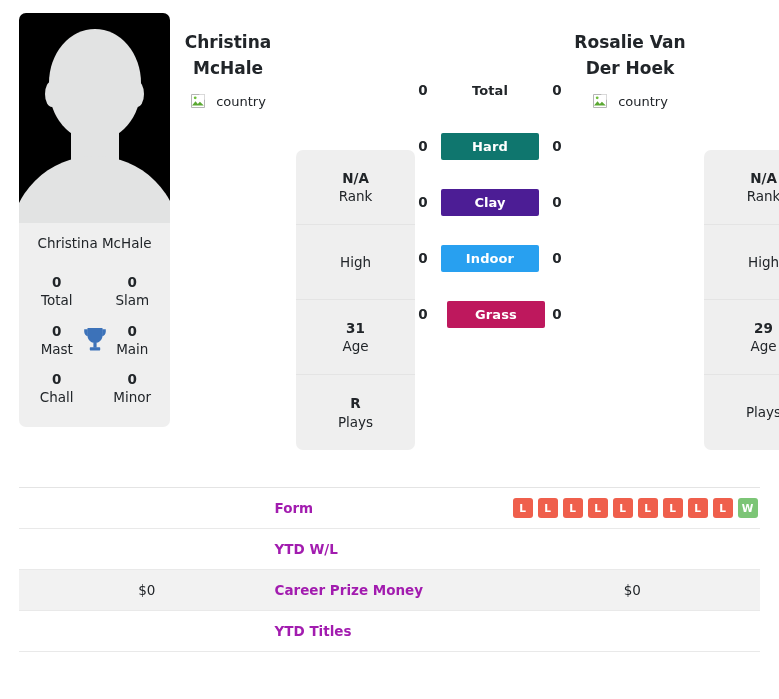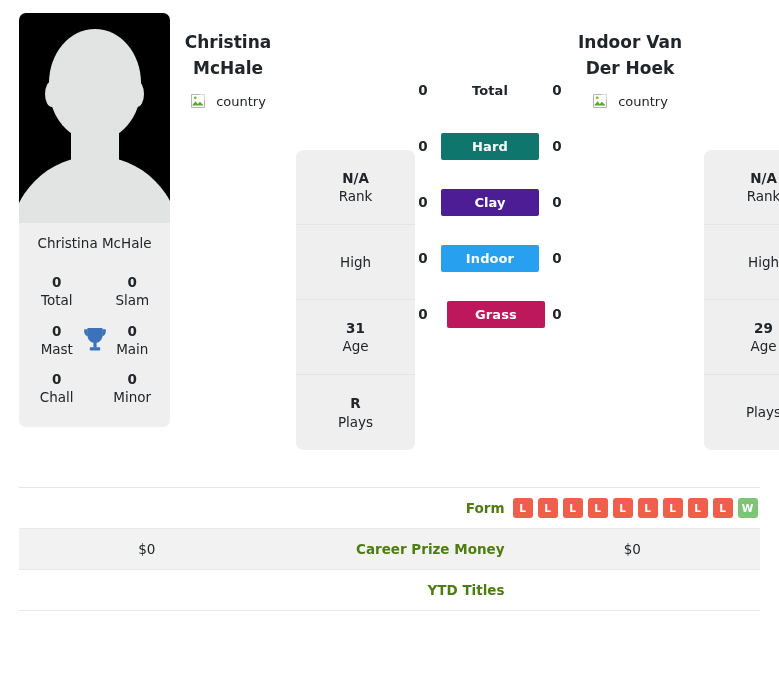--- a/index.html
+++ b/index.html
@@ -203,24 +203,24 @@
   }
   .trow.striped { background: #f2f2f2; }
   .tcell-left, .tcell-right {
     flex: 1 1 0;
     text-align: center;
     font-size: 13.5px;
     color: #212529;
   }
   .tcell-mid {
     flex: 0 0 230px;
-    text-align: right;
+    text-align: left;
     font-size: 13.5px;
     font-weight: 700;
-    color: #4d7c0f;
+    color: #a21caf;
   }
   .form-badges {
     display: flex;
     gap: 5px;
     justify-content: flex-start;
     padding-left: 8px;
   }
   .fbadge {
     width: 20px; height: 20px;
     border-radius: 3px;
@@ -343,21 +343,21 @@
         <span class="surf-score">0</span>
       </div>
       <div class="surface-row">
         <span class="surf-score">0</span>
         <span class="surf-badge" id="badge-grass" style="background: #be185d; margin-left: 12px;">Grass</span>
         <span class="surf-score">0</span>
       </div>
     </div>
 
     <div class="name-col right-name">
-      <div class="pname">Indoor Van Der Hoek</div>
+      <div class="pname">Rosalie Van Der Hoek</div>
       <div class="country-line">
         <span class="broken-img">
           <svg viewBox="0 0 16 16" width="16" height="16" aria-hidden="true">
             <path d="M1 1h14v14H1z" fill="#ffffff"></path>
             <path d="M1.5 1.5h13v13h-13z" fill="none" stroke="#b5b5b5" stroke-width="1"></path>
             <path d="M2 12.5l3.5-4.2 2.3 2.8 2.1-2.4 3.9 3.8z" fill="#5aa832"></path>
             <circle cx="5.2" cy="4.8" r="1.4" fill="#6fbf3c"></circle>
             <path d="M9 1.5h5.5v5.5z" fill="#ffffff"></path>
           </svg>
         </span>
@@ -401,20 +401,25 @@
             <div class="fbadge" style="background: rgb(239, 95, 76);">L</div>
             <div class="fbadge" style="background: rgb(239, 95, 76);">L</div>
             <div class="fbadge" style="background: rgb(239, 95, 76);">L</div>
             <div class="fbadge" style="background: rgb(239, 95, 76);">L</div>
             <div class="fbadge" style="background: rgb(124, 197, 118);">W</div>
           </div>
       </div>
     </div>
 
 
+    <div class="trow">
+      <div class="tcell-left"></div>
+      <div class="tcell-mid">YTD W/L</div>
+      <div class="tcell-right"></div>
+    </div>
 
     <div class="trow striped">
       <div class="tcell-left">$0</div>
       <div class="tcell-mid">Career Prize Money</div>
       <div class="tcell-right">$0</div>
     </div>
 
     <div class="trow">
       <div class="tcell-left"></div>
       <div class="tcell-mid">YTD Titles</div>

